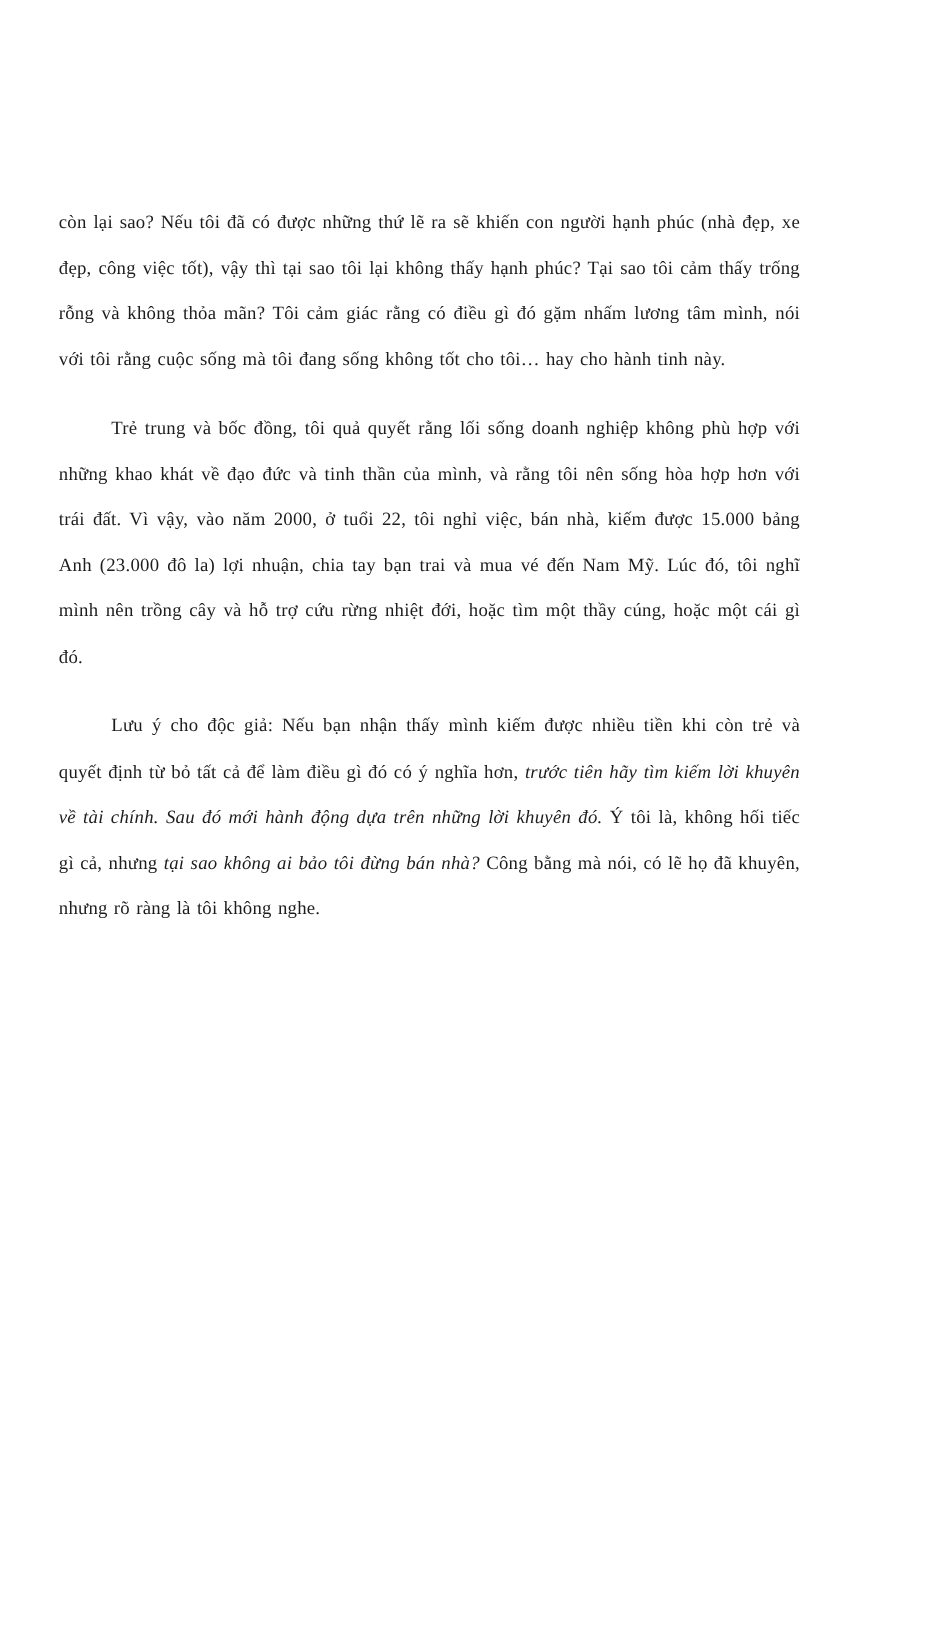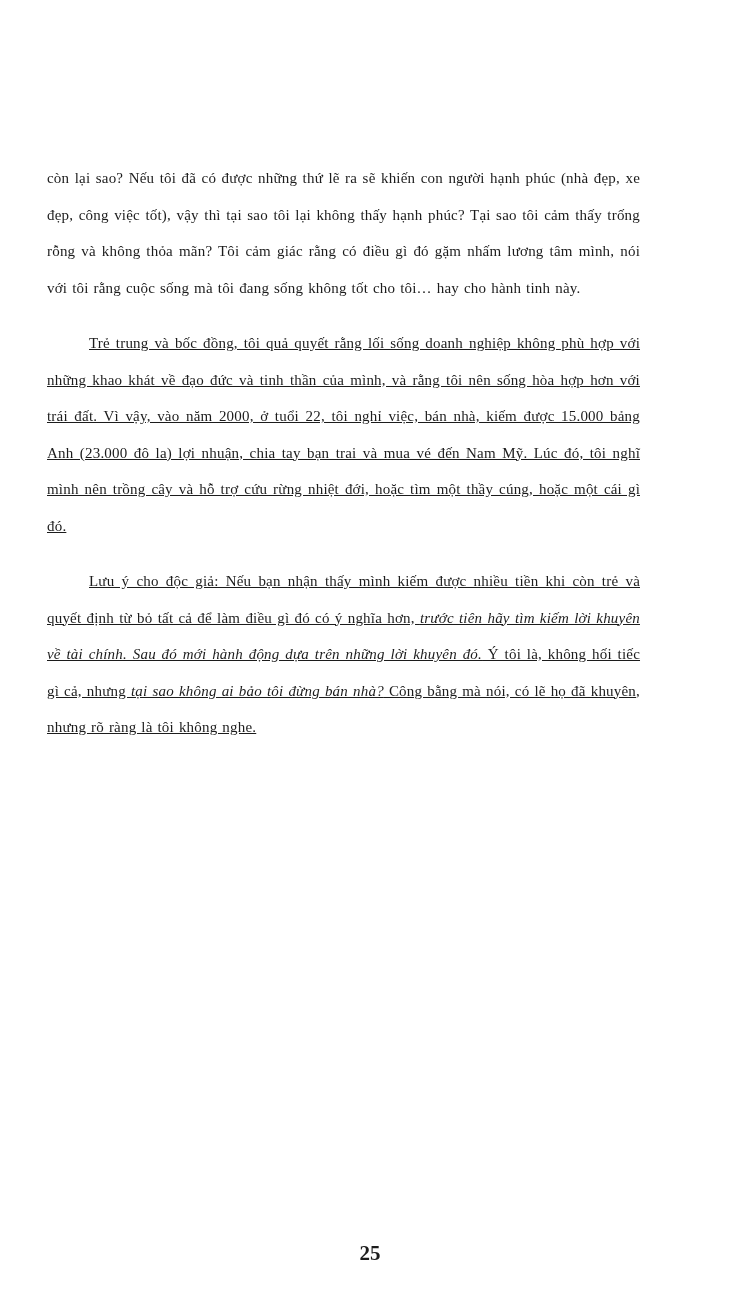--- a/index.html
+++ b/index.html
@@ -26,21 +26,20 @@
   .para {
     margin: 0 0 19px 0;
     font-size: 15px;
     line-height: 36.5px;
     text-align: justify;
     letter-spacing: 0.2px;
     word-spacing: 1px;
   }
   .para.indent {
     text-indent: 42px;
-    text-decoration: underline;
   }
   .italic {
     font-style: italic;
   }
   .page-number {
     position: absolute;
     left: 0;
     bottom: 40px;
     width: 100%;
     text-align: center;
@@ -51,14 +50,13 @@
 </style>
 </head>
 <body>
 
 <div class="book-page">
   <div class="text-block">
       <p class="para"><span>còn lại sao? Nếu tôi đã có được những thứ lẽ ra sẽ khiến con người hạnh phúc (nhà đẹp, xe đẹp, công việc tốt), vậy thì tại sao tôi lại không thấy hạnh phúc? Tại sao tôi cảm thấy trống rỗng và không thỏa mãn? Tôi cảm giác rằng có điều gì đó gặm nhấm lương tâm mình, nói với tôi rằng cuộc sống mà tôi đang sống không tốt cho tôi… hay cho hành tinh này.</span></p>
       <p class="para indent"><span>Trẻ trung và bốc đồng, tôi quả quyết rằng lối sống doanh nghiệp không phù hợp với những khao khát về đạo đức và tinh thần của mình, và rằng tôi nên sống hòa hợp hơn với trái đất. Vì vậy, vào năm 2000, ở tuổi 22, tôi nghỉ việc, bán nhà, kiếm được 15.000 bảng Anh (23.000 đô la) lợi nhuận, chia tay bạn trai và mua vé đến Nam Mỹ. Lúc đó, tôi nghĩ mình nên trồng cây và hỗ trợ cứu rừng nhiệt đới, hoặc tìm một thầy cúng, hoặc một cái gì đó.</span></p>
       <p class="para indent"><span>Lưu ý cho độc giả: Nếu bạn nhận thấy mình kiếm được nhiều tiền khi còn trẻ và quyết định từ bỏ tất cả để làm điều gì đó có ý nghĩa hơn, </span><span class="italic">trước tiên hãy tìm kiếm lời khuyên về tài chính. Sau đó mới hành động dựa trên những lời khuyên đó.</span><span> Ý tôi là, không hối tiếc gì cả, nhưng </span><span class="italic">tại sao không ai bảo tôi đừng bán nhà?</span><span> Công bằng mà nói, có lẽ họ đã khuyên, nhưng rõ ràng là tôi không nghe.</span></p>
     </div>
-  <div class="page-number">25</div>
 </div>
 
 </body></html>

